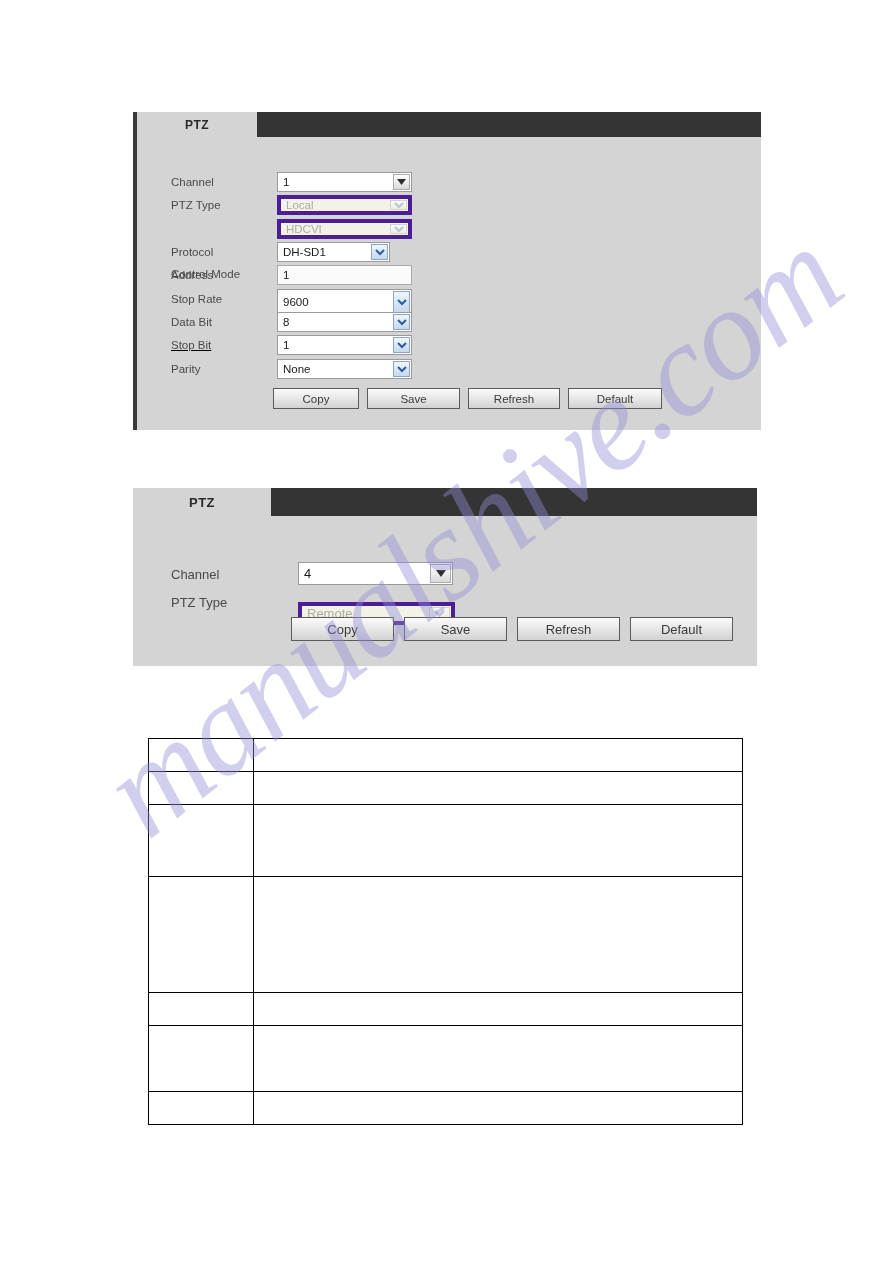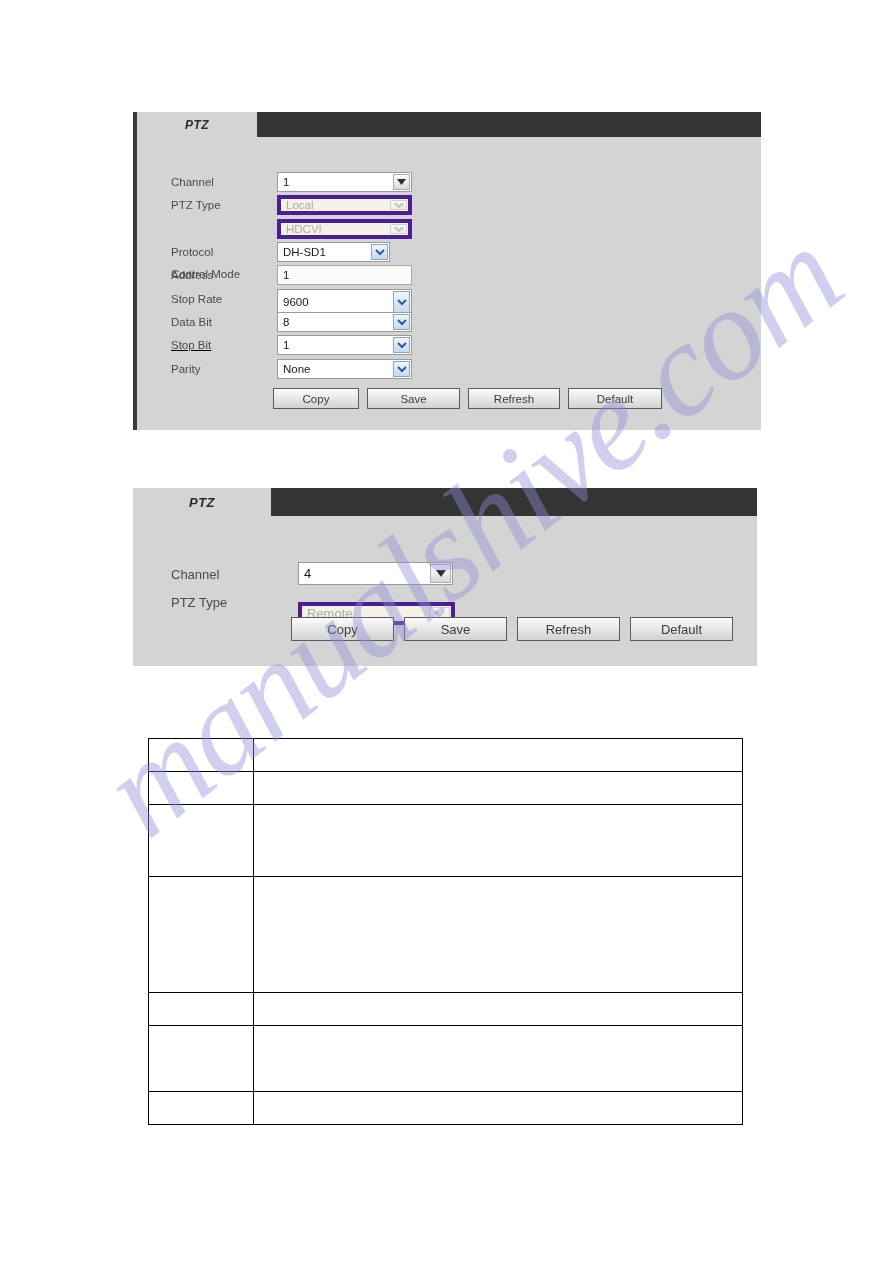--- a/index.html
+++ b/index.html
@@ -46,21 +46,20 @@
   
   .panel {
     position: absolute;
     background: #d4d4d4;
     z-index: 10;
   }
   .panel-header {
     position: relative;
     height: 25px;
     background: #343434;
-    font-style: italic;
   }
   .panel-tab {
     position: absolute;
     left: 0;
     top: 0;
     height: 25px;
     background: #d4d4d4;
     color: #2a2a2a;
     font-size: 12px;
     font-weight: bold;

